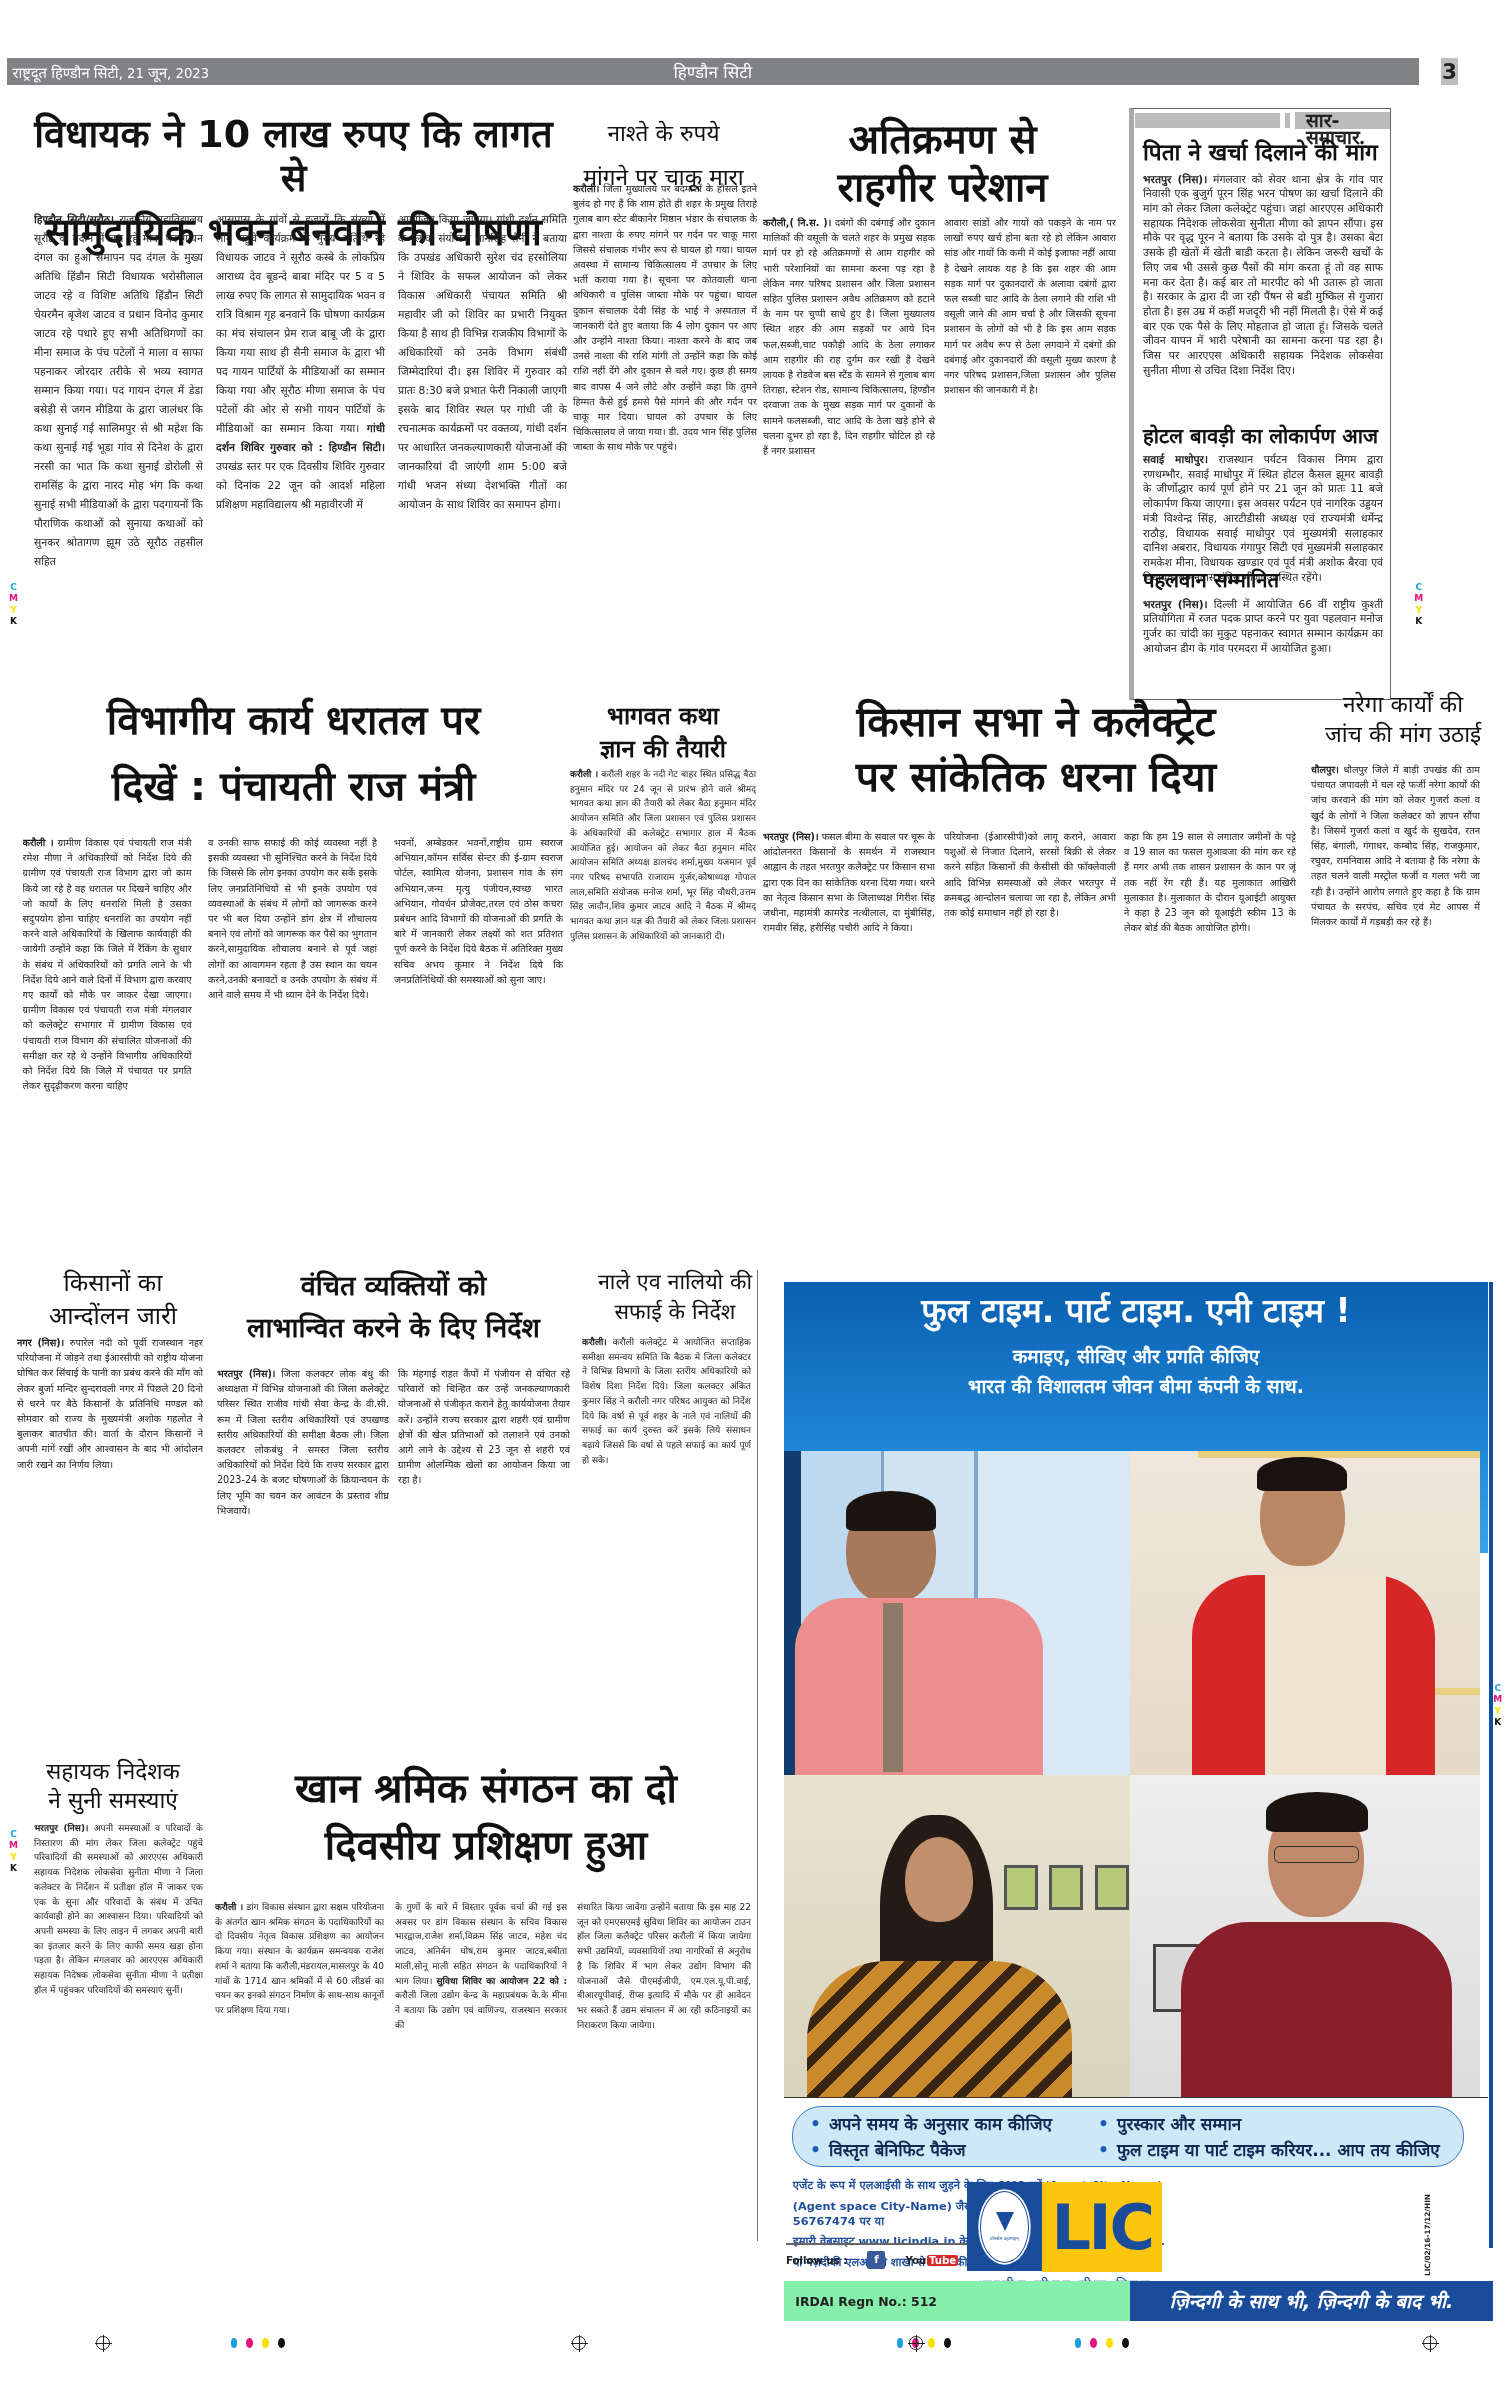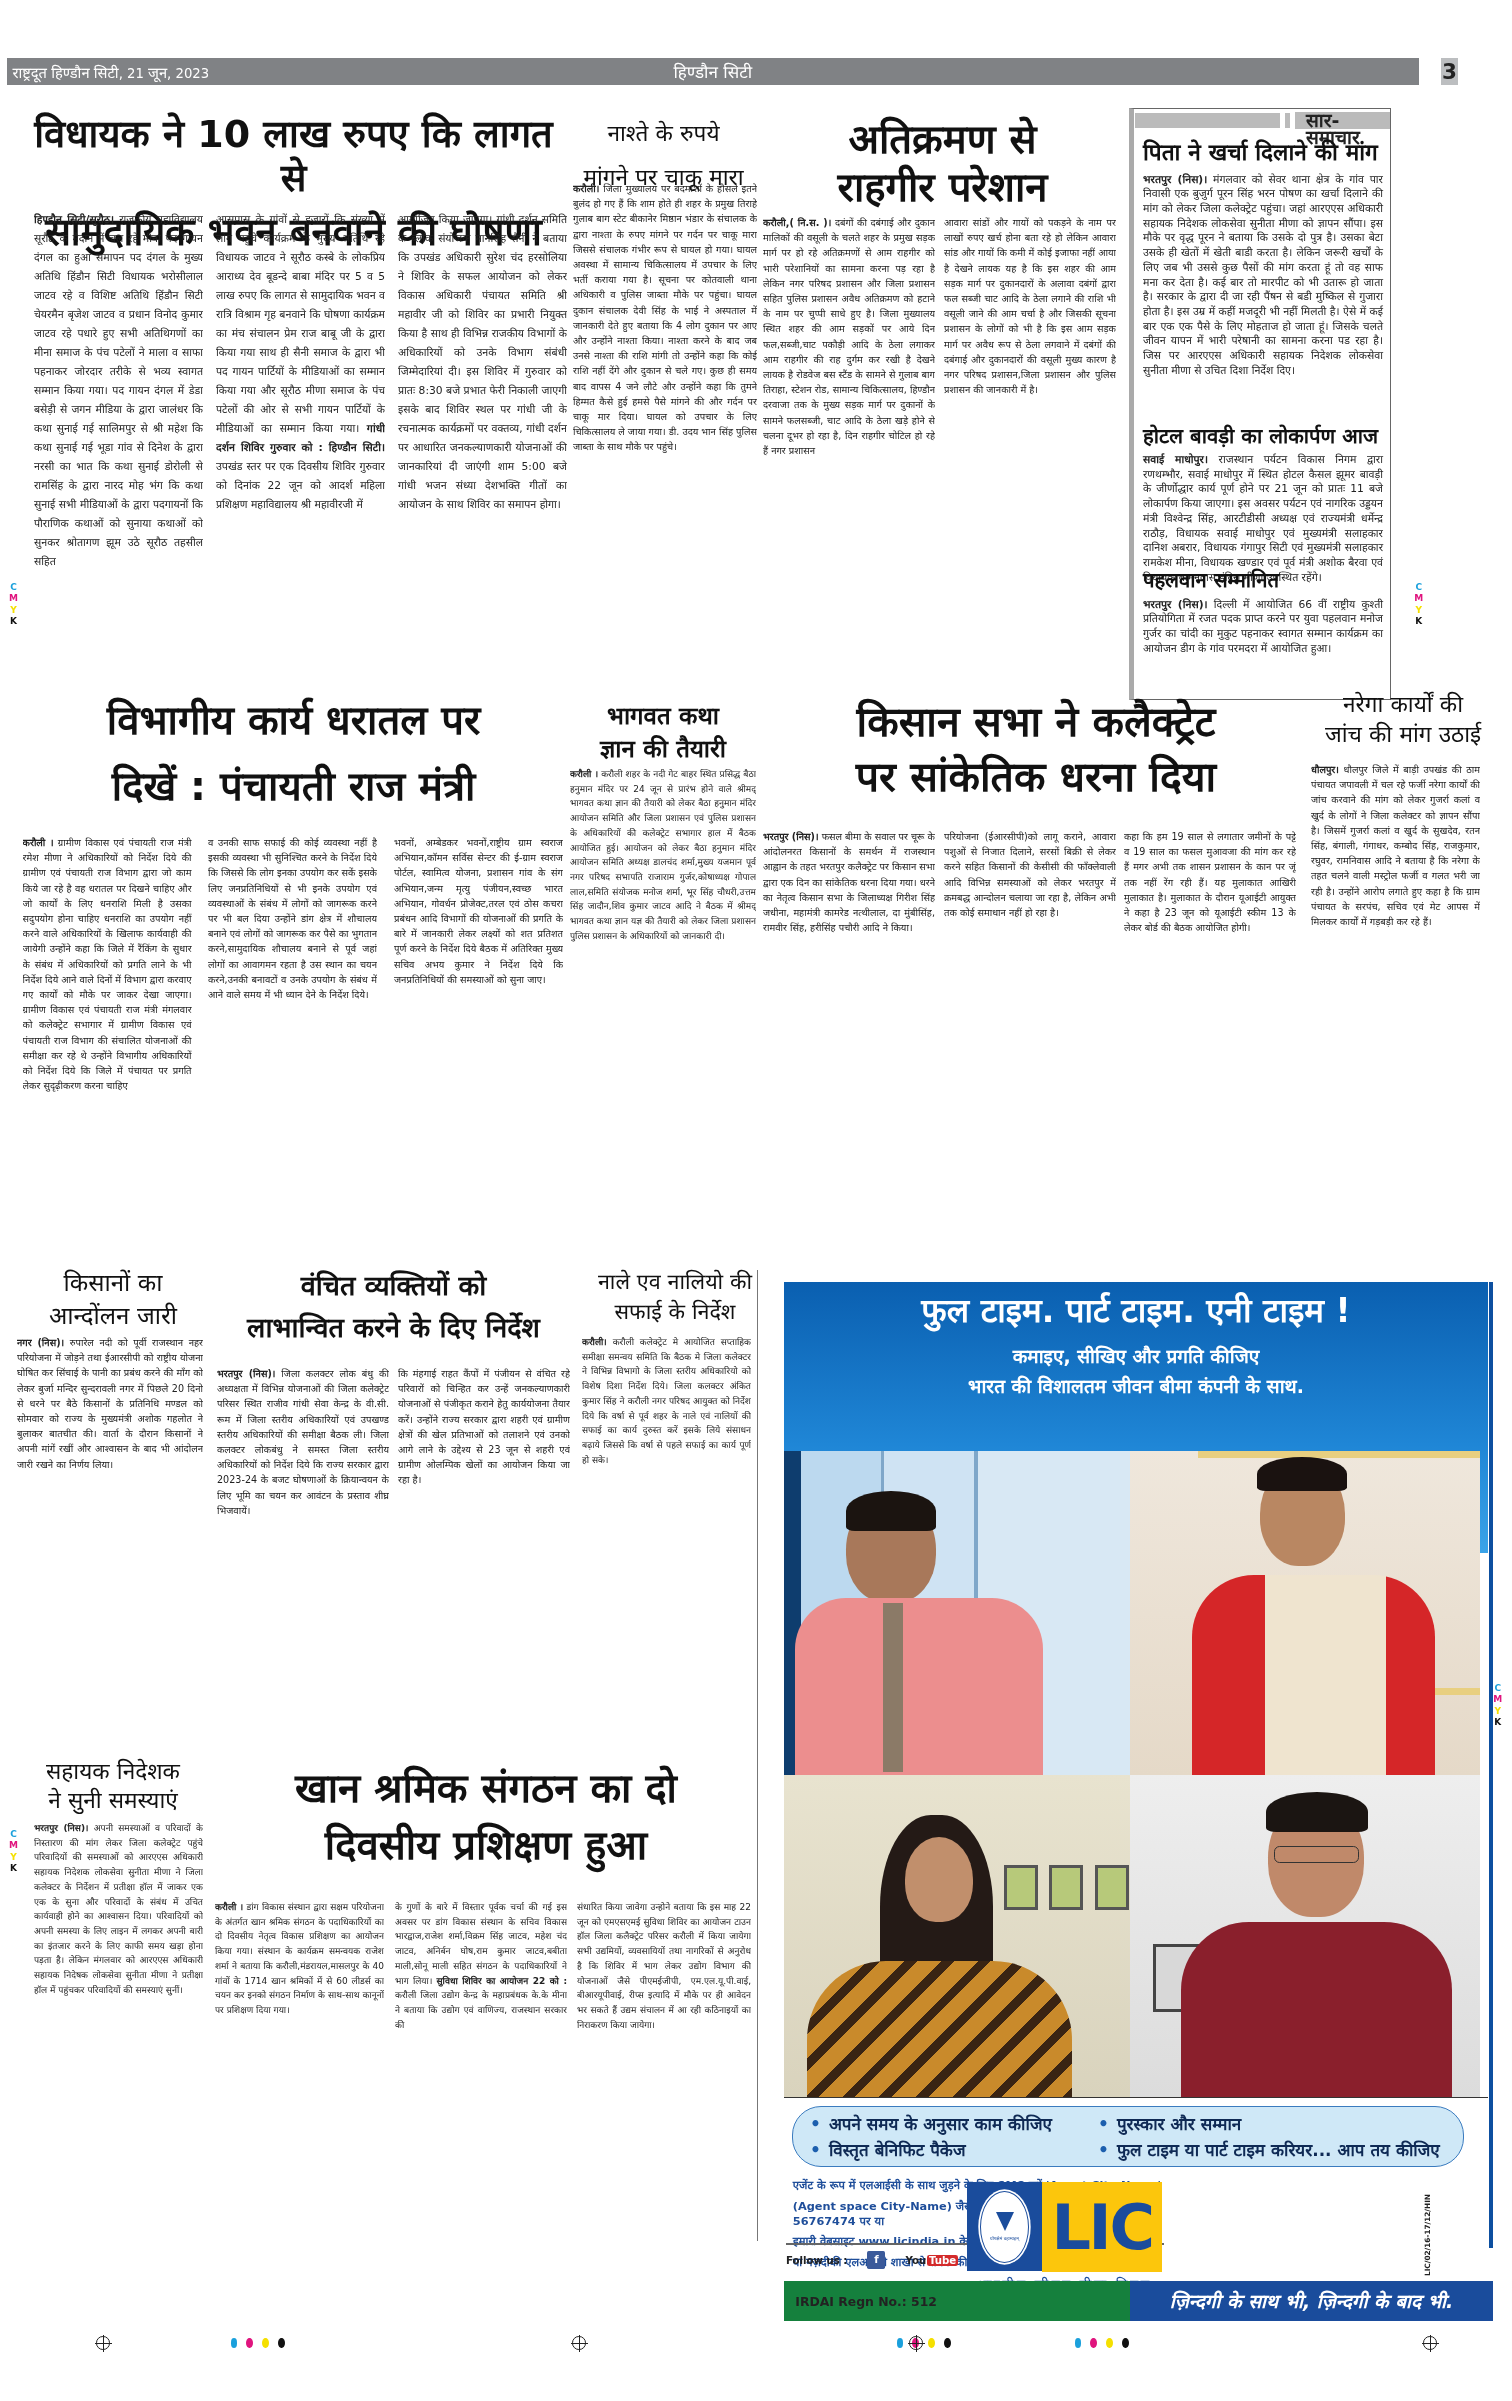--- a/index.html
+++ b/index.html
@@ -28,21 +28,21 @@
 .dot{display:inline-block;width:6.8px;height:10.2px;border-radius:50%;margin:0 4.5px}
 .ad{left:784px;top:1282px;width:709px;height:966px;border-right:4.5px solid #0d4fa0;background:#fff}
 .ad-top{position:absolute;left:0;top:0;width:704px;height:271px;background:linear-gradient(180deg,#0a5fb0 0%,#1f86d6 60%,#3aa3e8 100%)}
 .ad-title{position:absolute;left:0;top:4.5px;width:100%;text-align:center;color:#fff;font-size:33px;font-weight:bold}
 .ad-sub{position:absolute;left:0;width:100%;text-align:center;color:#fff;font-size:19px;font-weight:bold}
 .photo{position:absolute;overflow:hidden}
 .bul{position:absolute;font-size:17px;font-weight:bold;color:#0f2a55}
 .bul::before{content:"•";color:#1c5fae;margin-right:8px}
 .ad-sms{position:absolute;left:6.8px;color:#1f4e9a;font-size:11.3px;font-weight:bold}
 .ad-footer{position:absolute;left:784px;top:2295px;width:709px;height:102px;display:flex}
-.ad-footer .yel{width:346px;background:#15803d;display:flex;align-items:center;padding-left:11.3px;font-size:12.4px;font-weight:bold;color:#222}
+.ad-footer .yel{width:346px;background:#86efac;display:flex;align-items:center;padding-left:11.3px;font-size:12.4px;font-weight:bold;color:#222}
 .ad-footer .blu{flex:1;background:#1a4c9c;display:flex;align-items:center;justify-content:center;color:#fff;font-size:19px;font-style:italic;font-weight:bold}
 .reg{position:absolute;width:13.6px;height:13.6px;border:1.1px solid #222;border-radius:50%}
 .reg::before{content:"";position:absolute;left:5.6px;top:-2.3px;width:0.6px;height:17px;background:#222}
 .reg::after{content:"";position:absolute;left:-2.3px;top:5.6px;width:17px;height:0.6px;background:#222}
 </style>
 </head>
 <body>
 
 <div class="abs masthead">
   <span class="left">राष्ट्रदूत हिण्डौन सिटी, 21 जून, 2023</span>

